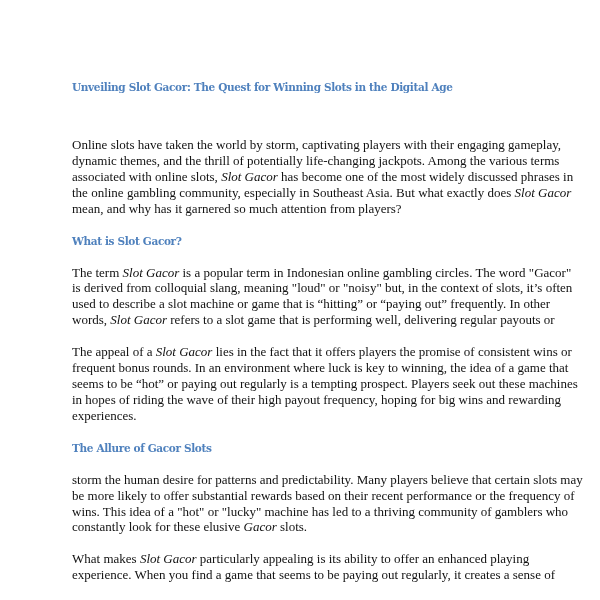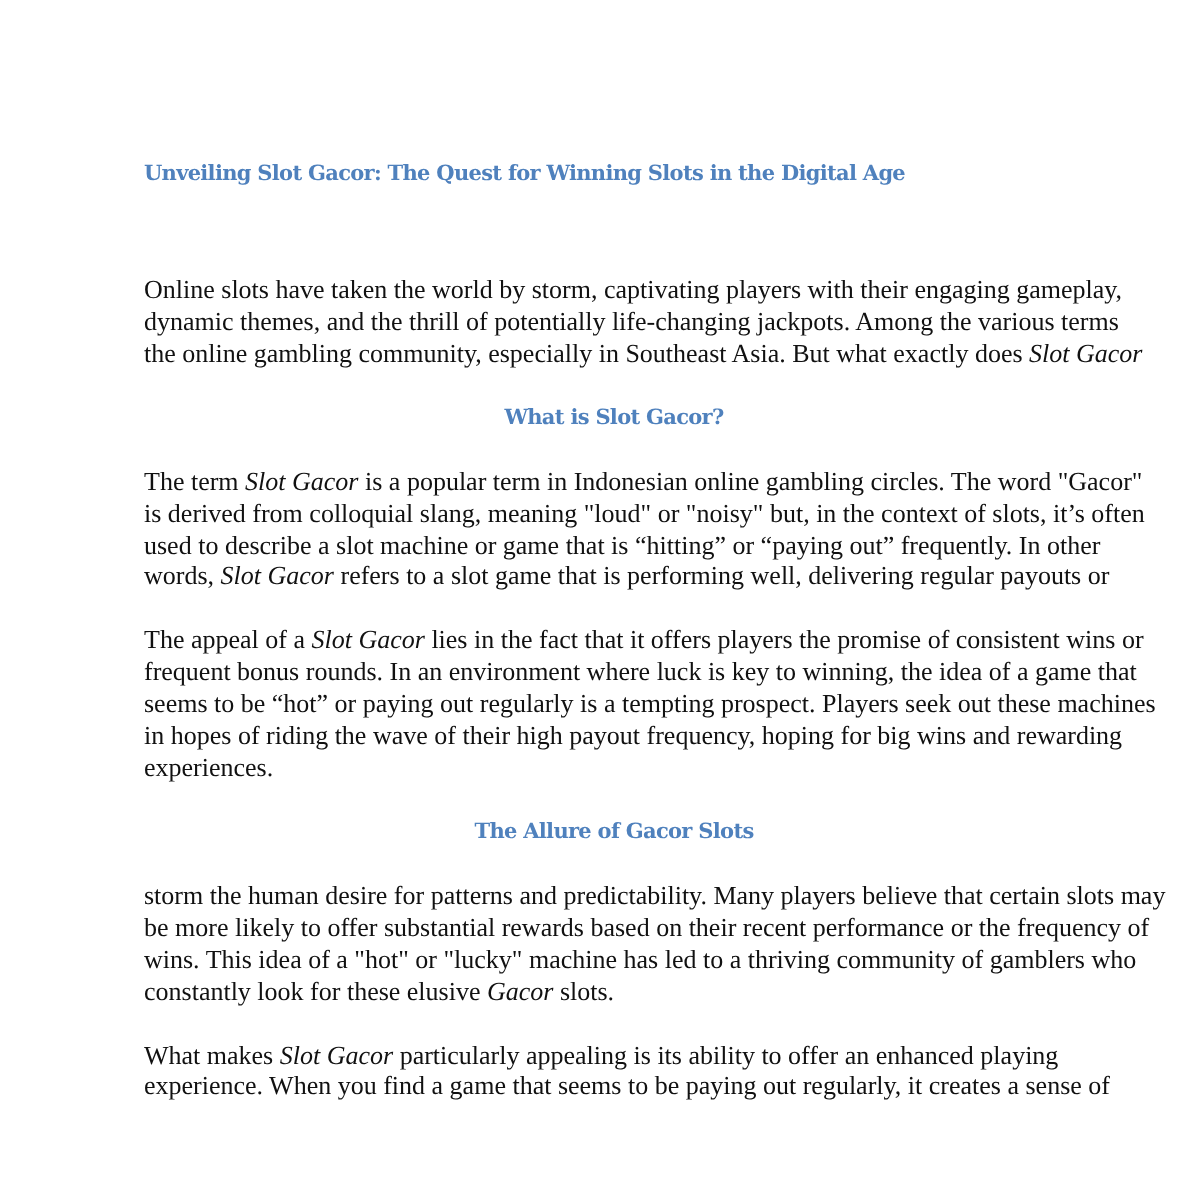--- a/index.html
+++ b/index.html
@@ -28,21 +28,20 @@
       margin: 0;
       white-space: nowrap;
     }
     .title {
       line-height: 18px;
       margin-bottom: 41px;
     }
     .section-heading {
       line-height: 16px;
       margin-bottom: 16px;
-      text-align: center;
     }
     .para {
       font-family: "Liberation Serif", serif;
       font-size: 13px;
       line-height: 15.9px;
       color: #111111;
       margin: 0 0 16px 0;
       white-space: nowrap;
     }
     .para .line {
@@ -54,21 +53,23 @@
   </style>
 </head>
 <body>
 
 <div class="page">
   <h1 class="title">Unveiling Slot Gacor: The Quest for Winning Slots in the Digital Age</h1>
   <div id="doc-body">
       <p class="para">
         <span class="line">Online slots have taken the world by storm, captivating players with their engaging gameplay,</span>
         <span class="line">dynamic themes, and the thrill of potentially life-changing jackpots. Among the various terms</span>
+        <span class="line">associated with online slots, <em>Slot Gacor</em> has become one of the most widely discussed phrases in</span>
         <span class="line">the online gambling community, especially in Southeast Asia. But what exactly does <em>Slot Gacor</em></span>
+        <span class="line">mean, and why has it garnered so much attention from players?</span>
       </p>
       <h2 class="section-heading">What is Slot Gacor?</h2>
       <p class="para">
         <span class="line">The term <em>Slot Gacor</em> is a popular term in Indonesian online gambling circles. The word "Gacor"</span>
         <span class="line">is derived from colloquial slang, meaning "loud" or "noisy" but, in the context of slots, it’s often</span>
         <span class="line">used to describe a slot machine or game that is “hitting” or “paying out” frequently. In other</span>
         <span class="line">words, <em>Slot Gacor</em> refers to a slot game that is performing well, delivering regular payouts or</span>
       </p>
       <p class="para">
         <span class="line">The appeal of a <em>Slot Gacor</em> lies in the fact that it offers players the promise of consistent wins or</span>

